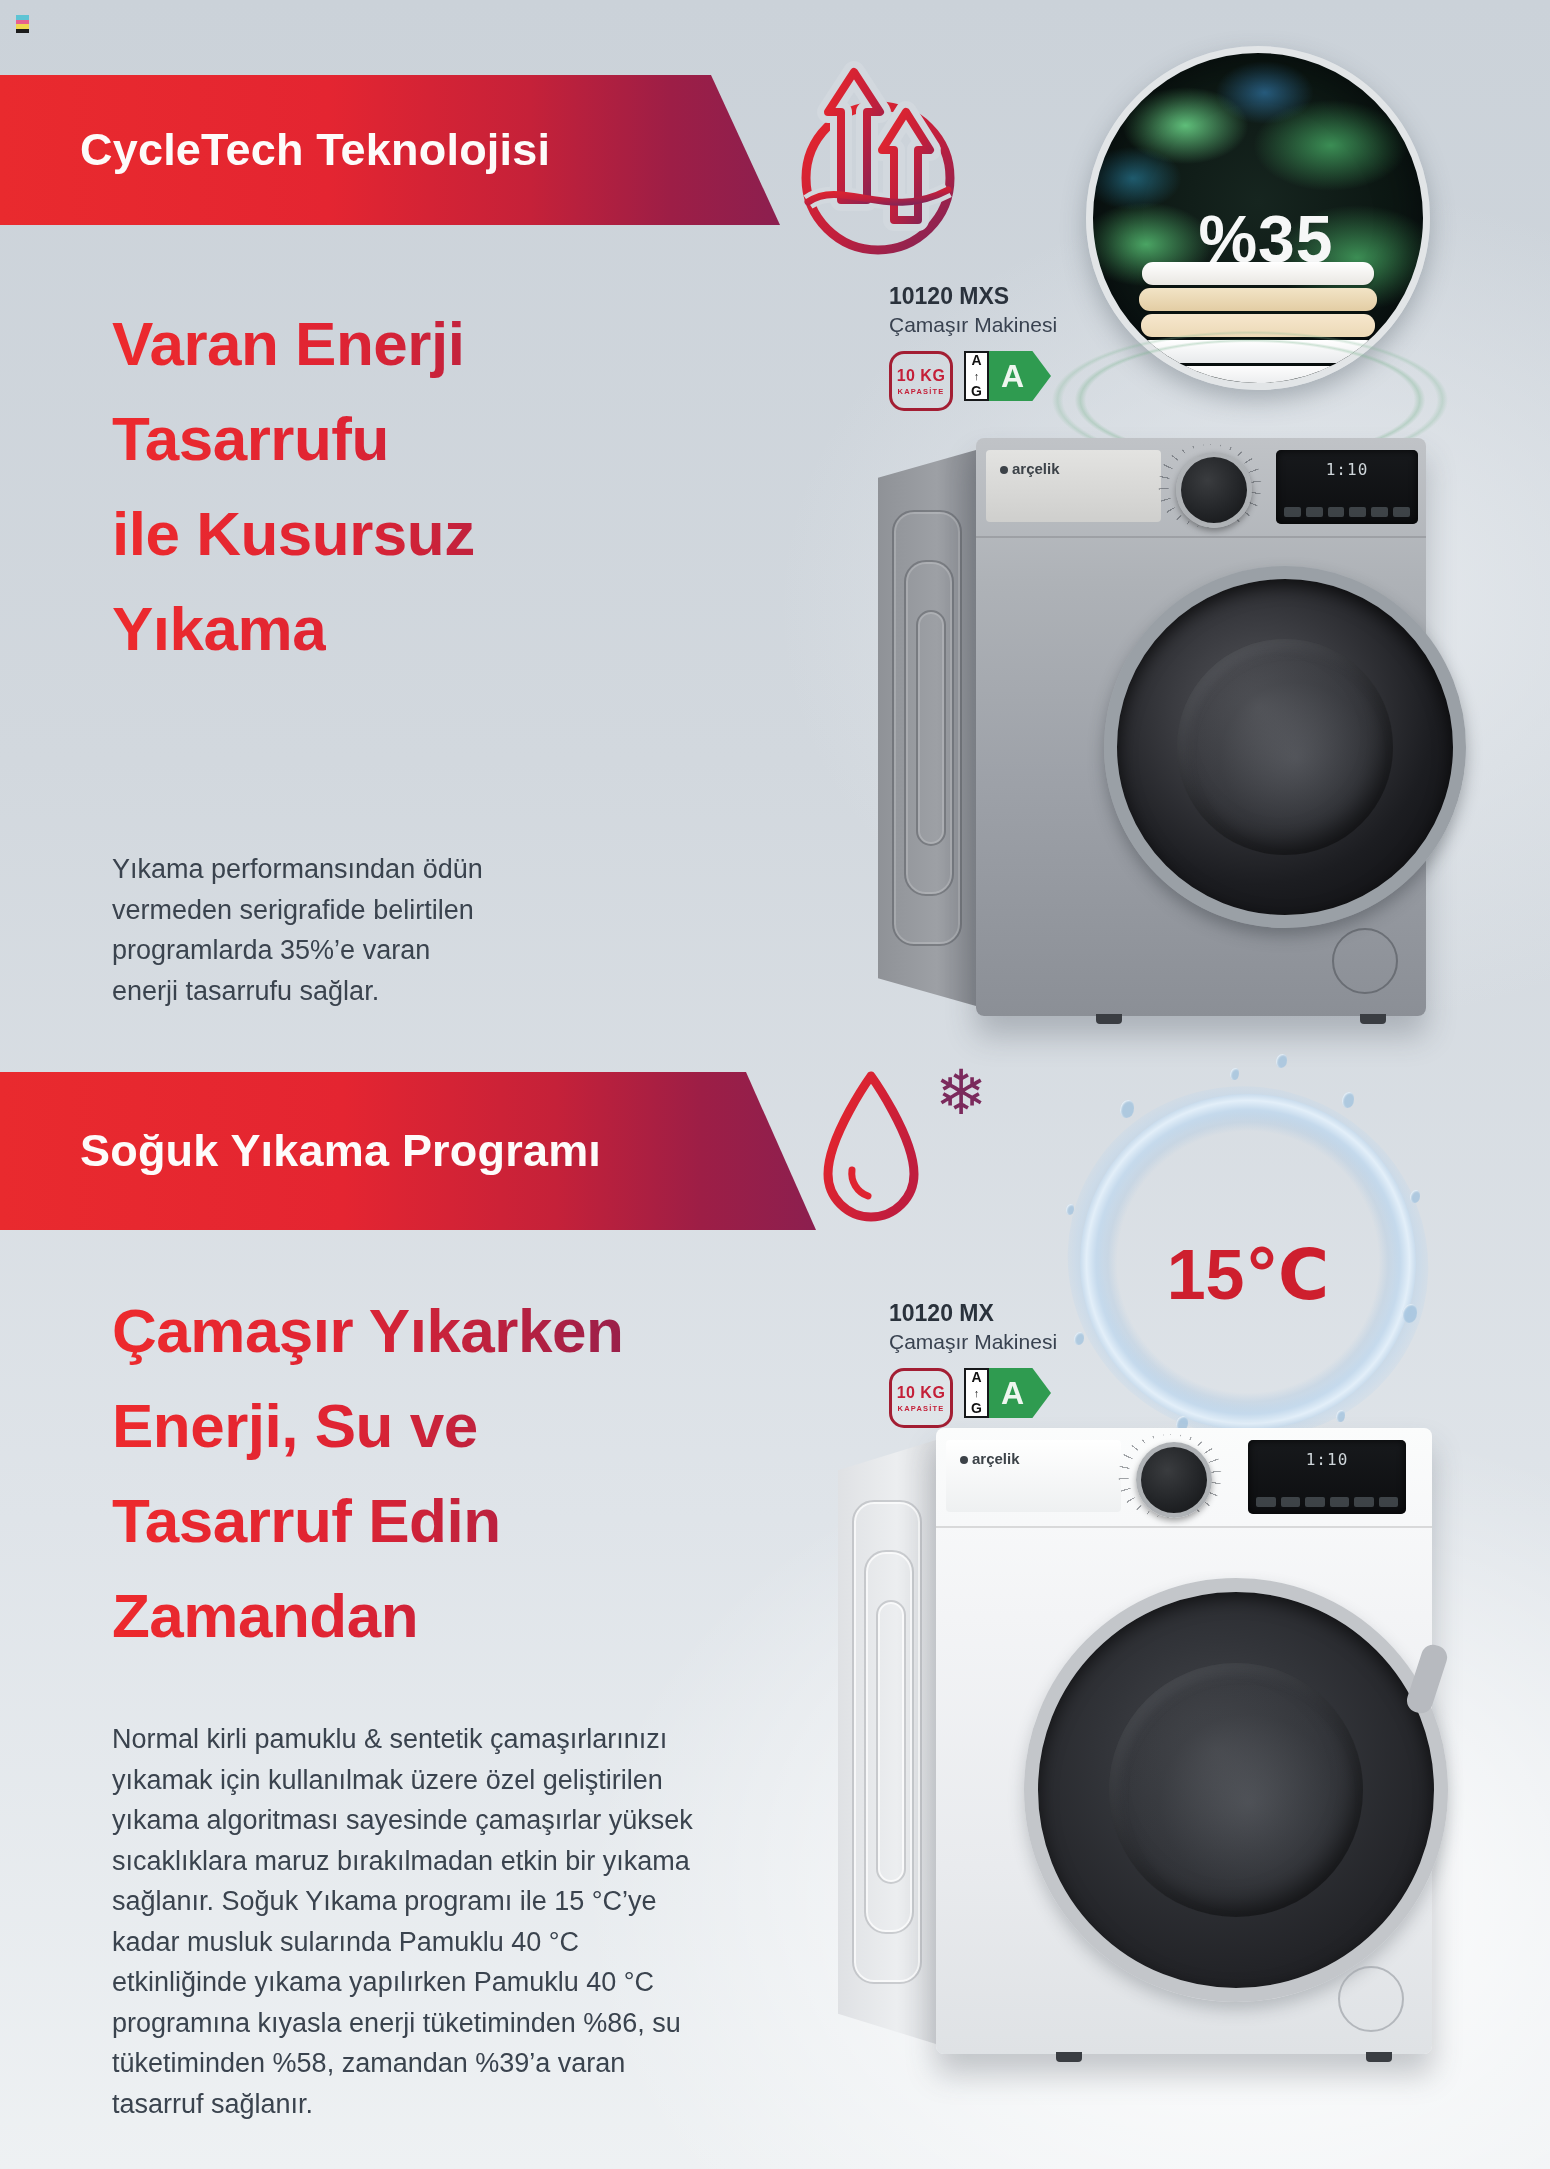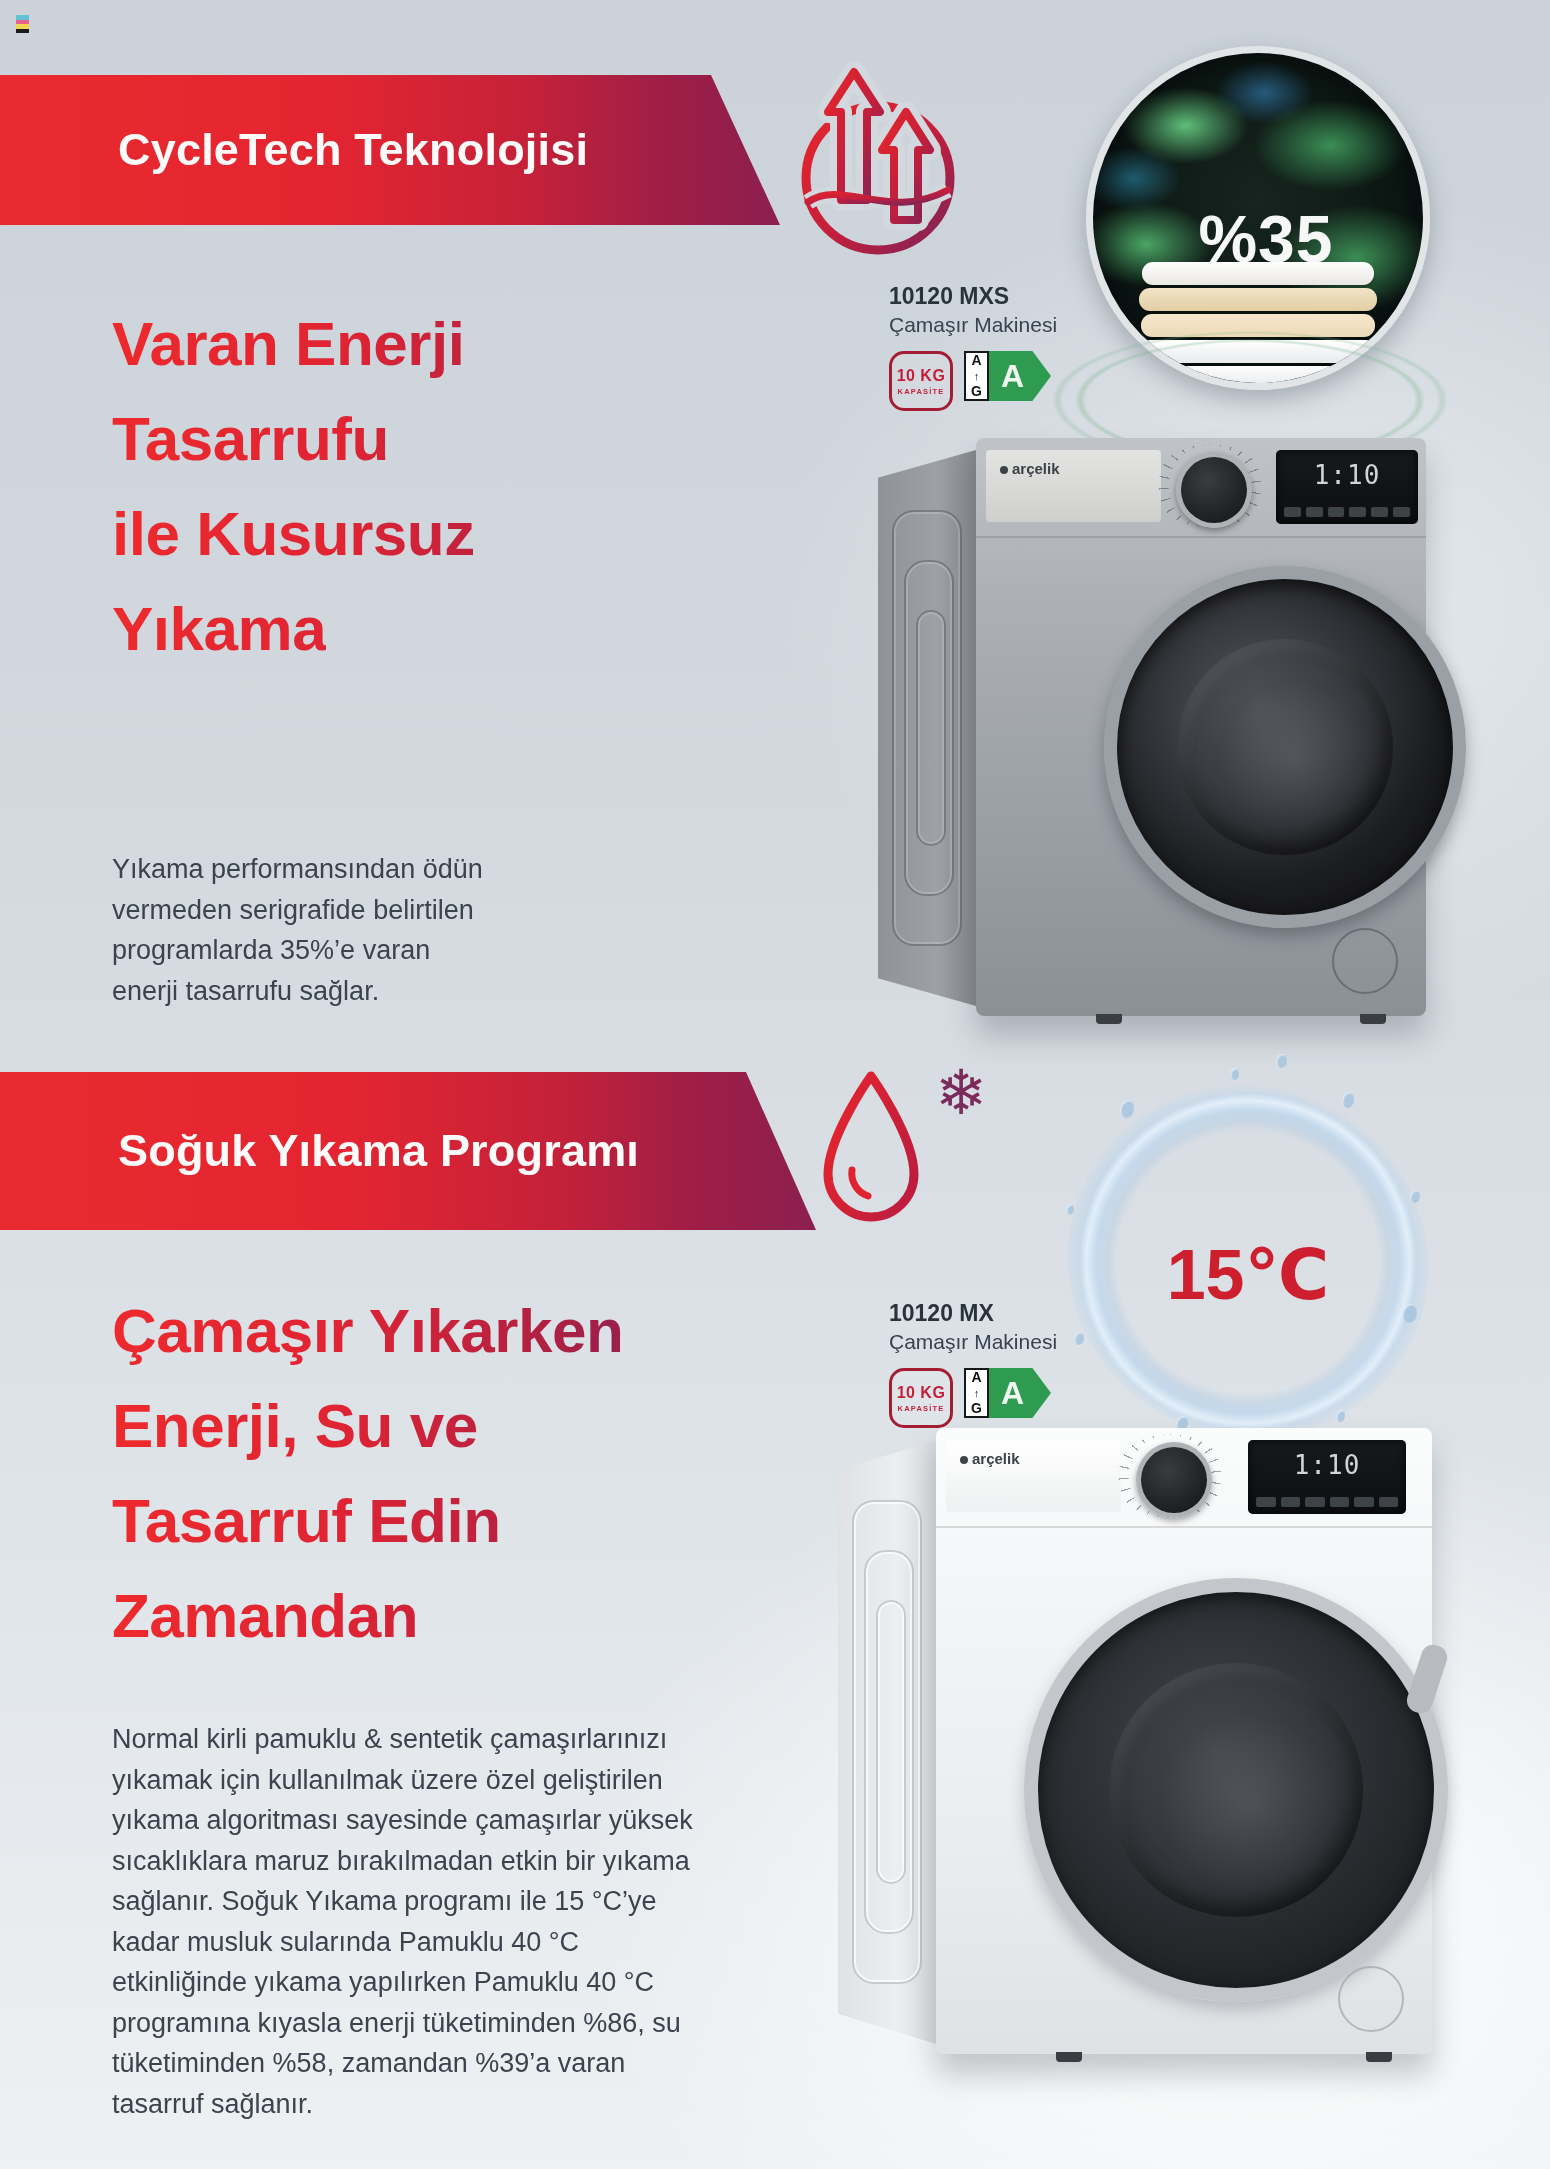--- a/index.html
+++ b/index.html
@@ -13,21 +13,21 @@
   }
   
   .reg-mark{position:absolute;left:16px;top:15px;width:13px;height:18px;display:flex;flex-direction:column;}
   .reg-mark span{flex:1;}
 
   
   .ribbon{position:absolute;left:0;display:flex;align-items:center;
     background:linear-gradient(90deg,#e92a2e 0%,#e42531 42%,#c52139 68%,#9d1e46 86%,#8c1f4f 100%);
     clip-path:polygon(0 0, var(--cutTop) 0, 100% 100%, 0 100%);
   }
-  .ribbon-label{color:#fdfbfa;font-weight:700;letter-spacing:0.2px;padding-left:118px;font-size:45px;}
+  .ribbon-label{color:#fdfbfa;font-weight:700;letter-spacing:0.2px;padding-left:80px;font-size:45px;}
   .ribbon1{top:75px;width:780px;height:150px;--cutTop:711px;}
   .ribbon2{top:1072px;width:816px;height:158px;--cutTop:746px;}
 
   
   .heading{position:absolute;left:112px;font-weight:700;font-size:62px;line-height:95px;letter-spacing:-0.5px;}
   .heading .h-line{
     background:linear-gradient(90deg,#ed2a2d 0%,#e02433 40%,#b82140 72%,#8c1f4f 100%);
     background-size:560px 100%;background-repeat:no-repeat;
     -webkit-background-clip:text;background-clip:text;color:transparent;
     width:fit-content;
@@ -135,21 +135,21 @@
   .m-knob{position:absolute;left:200px;top:14px;width:66px;height:66px;border-radius:50%;
     background:radial-gradient(circle at 40% 35%,#3a3c3f 0%,#232528 55%,#121315 100%);
     border:5px solid rgba(200,203,207,0.85);box-shadow:0 3px 6px rgba(0,0,0,0.35);}
   .m-knob-marks{position:absolute;left:178px;top:6px;width:112px;height:84px;border-radius:50%;
     background:repeating-conic-gradient(rgba(70,75,82,0.5) 0 1.5deg, transparent 1.5deg 14deg);
     -webkit-mask:radial-gradient(circle,transparent 58%,#000 60%,#000 72%,transparent 74%);
             mask:radial-gradient(circle,transparent 58%,#000 60%,#000 72%,transparent 74%);}
   .m-display{position:absolute;top:12px;height:74px;border-radius:5px;background:linear-gradient(180deg,#17191c,#0d0e10);box-shadow:inset 0 0 8px rgba(0,0,0,0.8);}
   .machine-silver .m-display{left:300px;width:142px;}
   .machine-white .m-display{left:312px;width:158px;}
-  .m-time{position:absolute;left:0;right:0;top:10px;text-align:center;color:#cfd6da;font-family:"DejaVu Sans Mono",monospace;font-size:26px;letter-spacing:1px;}
+  .m-time{position:absolute;left:0;right:0;top:10px;text-align:center;color:#cfd6da;font-family:"DejaVu Sans Mono",monospace;font-size:16px;letter-spacing:1px;}
   .m-btnrow{position:absolute;left:8px;right:8px;bottom:7px;height:10px;display:flex;gap:5px;}
   .m-btnrow i{flex:1;background:rgba(120,130,138,0.45);border-radius:2px;}
   .m-door{position:absolute;border-radius:50%;}
   .machine-silver .m-door{left:128px;top:128px;width:336px;height:336px;
     background:radial-gradient(circle at 42% 38%, #54555a 0%, #3a3b40 30%, #1c1d21 62%, #0a0a0c 100%);
     border:13px solid #9aa0a6;box-shadow:inset 0 6px 18px rgba(0,0,0,0.7), 0 8px 16px rgba(40,45,52,0.35);}
   .machine-white .m-door{left:88px;top:150px;width:396px;height:396px;
     background:radial-gradient(circle at 45% 40%, #45474c 0%, #323439 35%, #222327 70%, #151619 100%);
     border:14px solid #c3c6ca;box-shadow:inset 0 6px 18px rgba(0,0,0,0.6), 0 8px 16px rgba(60,66,74,0.25);}
   .m-drum{position:absolute;left:18%;top:18%;width:64%;height:64%;border-radius:50%;

